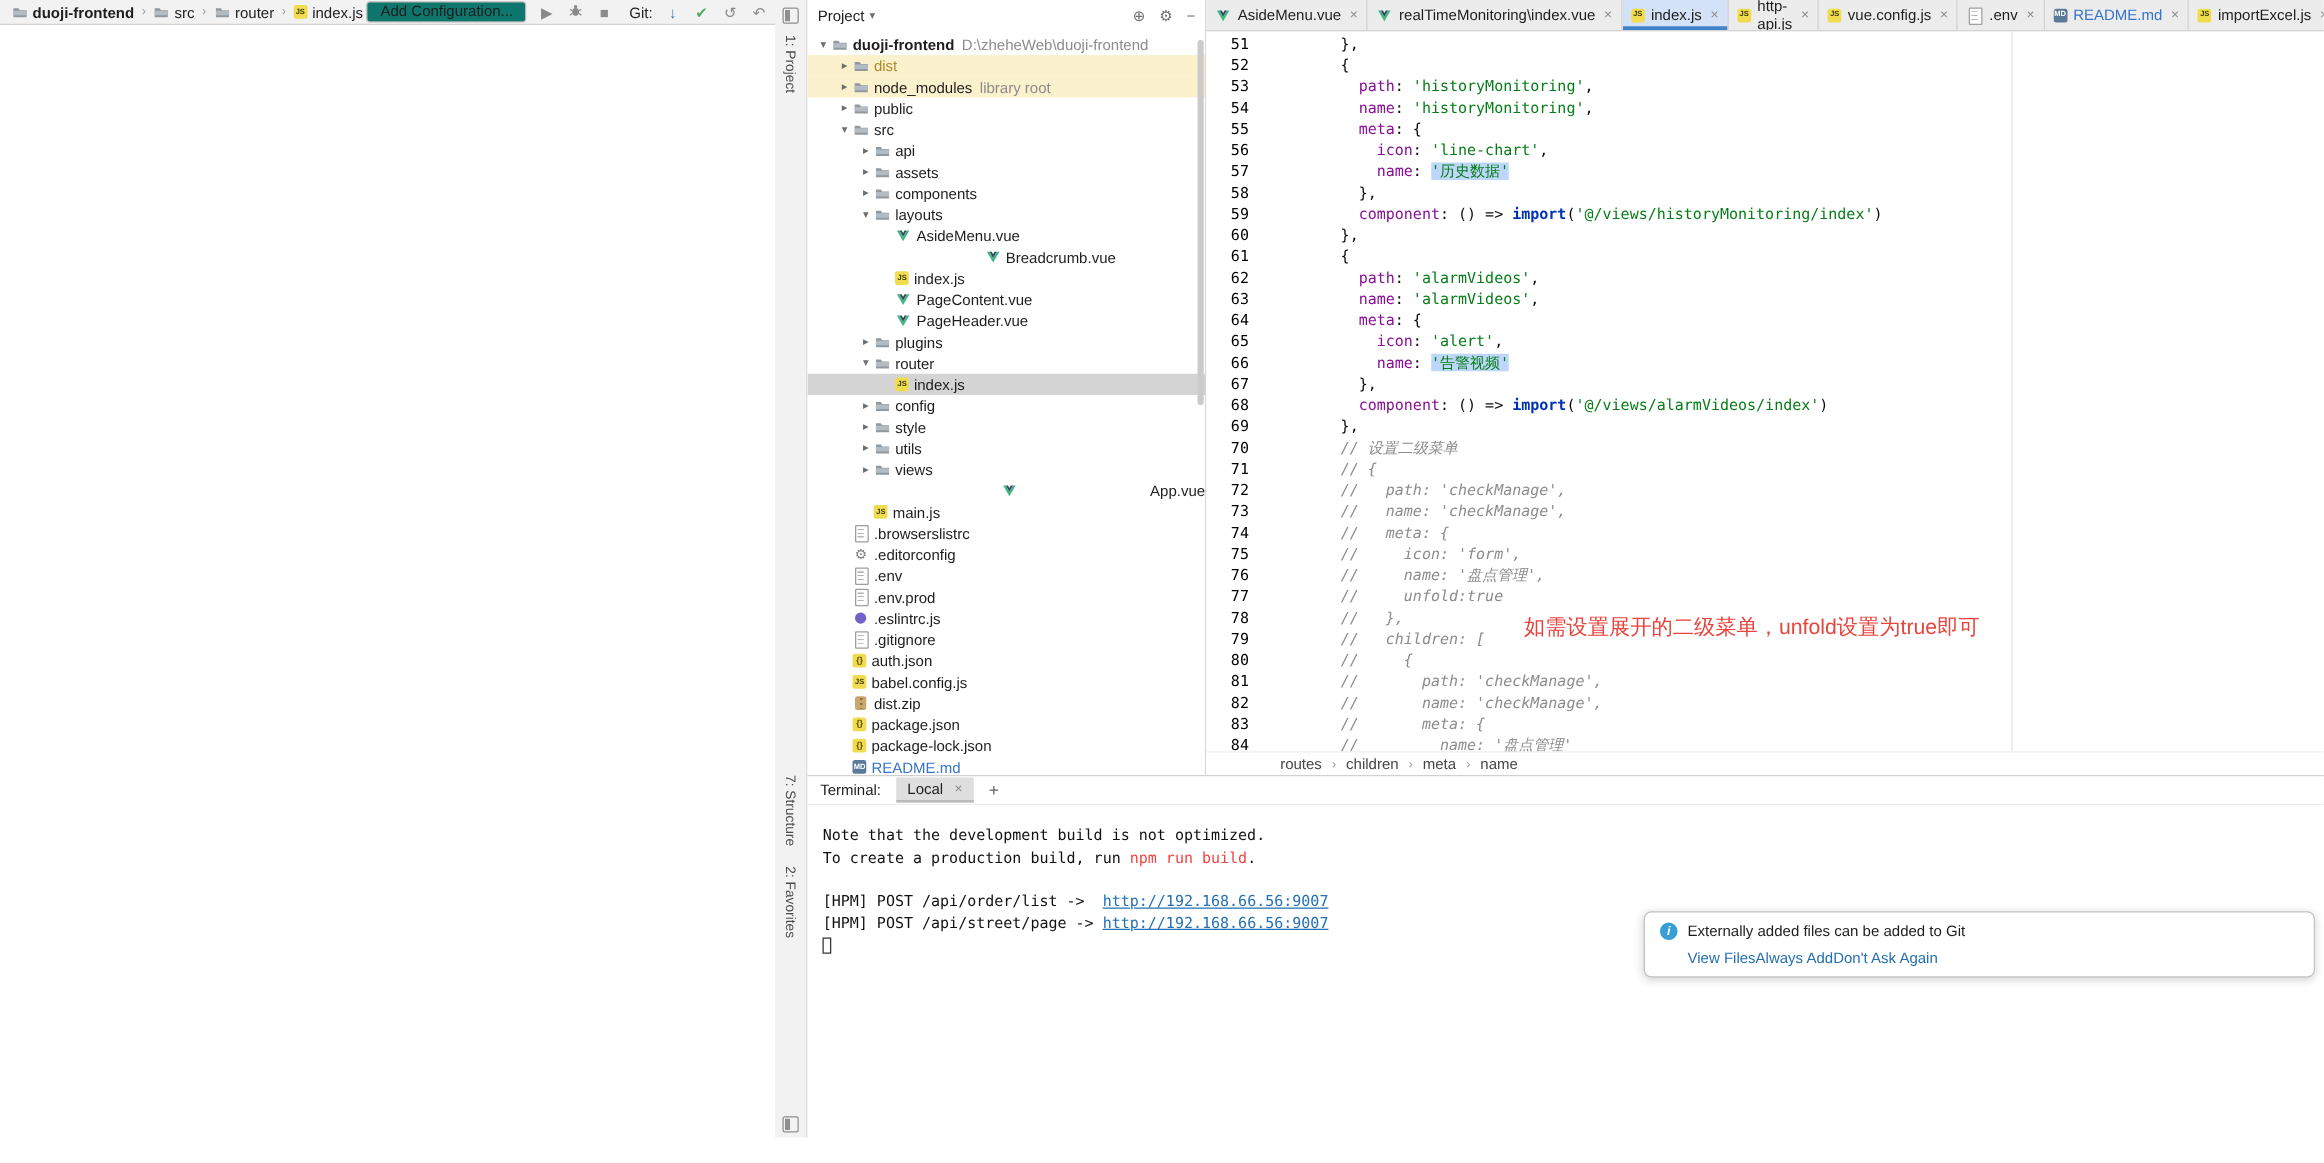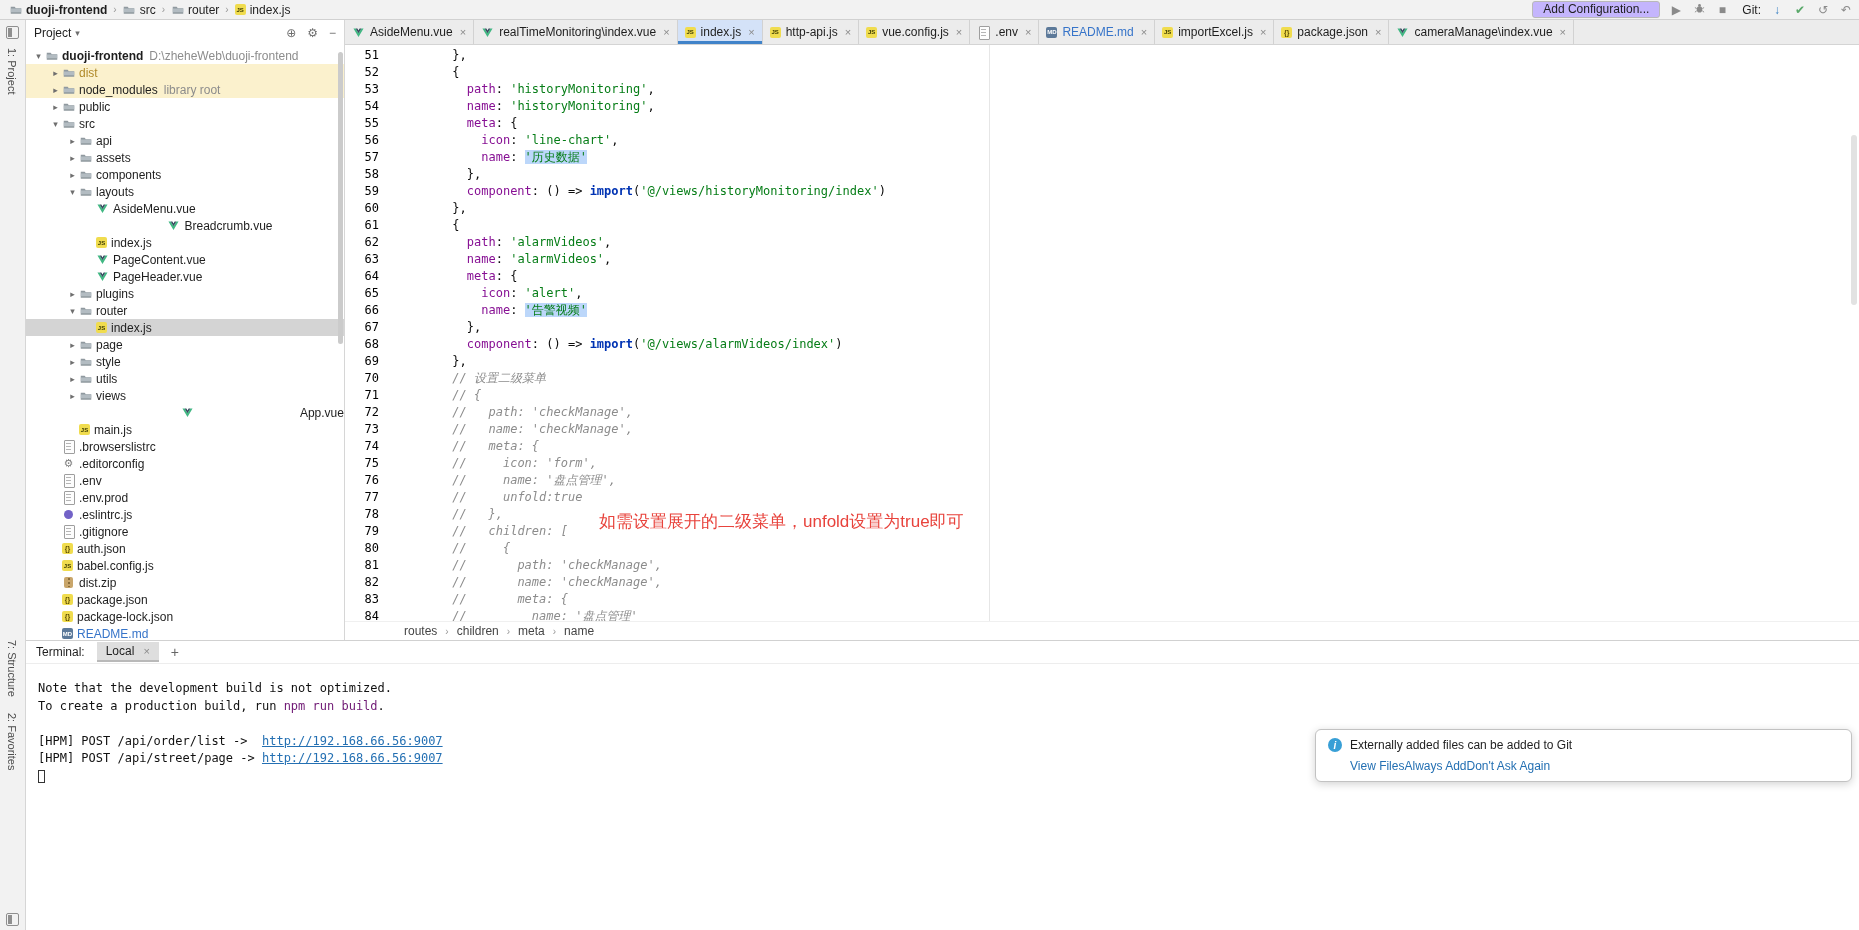--- a/index.html
+++ b/index.html
@@ -3,30 +3,30 @@
 <meta charset="utf-8">
 <style>
 :root{
   --accent:#4083c9; --string:#067d17; --keyword:#0033b3; --key:#871094;
   --comment:#8c8c8c; --hlbg:#bcd7fa; --annotation:#e8433c; --modified:#3674c9;
   --link:#2470b3; --excluded:#b08a2a;
 }
 *{margin:0;padding:0;box-sizing:border-box}
 html,body{width:1859px;height:930px;overflow:hidden}
 body{font-family:"Liberation Sans","DejaVu Sans",sans-serif;font-size:12px;color:#1e1e1e;background:#fff}
-.app{position:relative;width:100%;height:100%;display:flex;flex-direction:column}
+.app{position:relative;width:100%;height:100%;display:flex;flex-direction:row}
 
 
 .topbar{height:20px;background:#f2f2f2;border-bottom:1px solid #d1d1d1;display:flex;align-items:center;padding:0 6px;flex:none}
 .crumbs{display:flex;align-items:center;gap:2px}
 .crumb{display:flex;align-items:center;gap:4px;padding:0 3px;height:18px}
 .crumb.root .crumb-label{font-weight:bold}
 .csep{color:#9a9a9a;font-size:10px;padding:0 1px}
 .topbar-right{margin-left:auto;display:flex;align-items:center;gap:9px}
-.addcfg{font-family:"Liberation Sans",sans-serif;font-size:12px;color:#1e1e1e;background:#c4b5fd;border:1px solid #b9b9b9;border-radius:3px;padding:0 10px;height:17px;line-height:15px;cursor:pointer}
+.addcfg{font-family:"Liberation Sans",sans-serif;font-size:12px;color:#1e1e1e;background:#0f766e;border:1px solid #b9b9b9;border-radius:3px;padding:0 10px;height:17px;line-height:15px;cursor:pointer}
 .tbico{min-width:14px;text-align:center;color:#8a8a8a;font-size:12px;line-height:16px;cursor:pointer}
 .tbico.green{color:#59a869}
 .tbico.blue{color:#3b82c4}
 .gitlabel{color:#1e1e1e;margin-left:4px}
 
 
 .body-row{display:flex;height:910px}
 
 
 .stripe{width:26px;background:#f2f2f2;border-right:1px solid #d6d6d6;position:relative;flex:none}
@@ -80,21 +80,21 @@
 .ebread{height:19px;display:flex;align-items:center;padding-left:59px;gap:7px;color:#454545;background:#fff;border-top:1px solid #f0f0f0;flex:none}
 .ebread .csep{font-size:10px}
 
 
 .terminal{height:290px;border-top:1px solid #d1d1d1;background:#fff;display:flex;flex-direction:column;position:relative}
 .term-header{height:23px;display:flex;align-items:center;padding-left:10px;gap:12px;border-bottom:1px solid #ededed;flex:none}
 .term-tab{display:flex;align-items:center;gap:7px;padding:2px 9px;background:#dedede;border-bottom:2px solid #b9b9b9;cursor:pointer}
 .term-plus{color:#666;font-size:14px;cursor:pointer}
 .term-body{flex:1;padding:16px 0 0 12px;font-family:"DejaVu Sans Mono","Liberation Mono",monospace;font-size:12px;line-height:17.5px;color:#111}
 .tline{white-space:pre;min-height:17.5px}
-.tt.cyan{color:#701a75}
+.tt.cyan{color:#ef4444}
 .tt.link{color:var(--link);text-decoration:underline;cursor:pointer}
 .term-cursor{display:inline-block;width:7px;height:13px;border:1px solid #333;vertical-align:middle}
 
 
 .notif{position:absolute;right:7px;top:729px;width:537px;background:#fff;border:1px solid #c2c2c2;border-radius:6px;box-shadow:0 2px 8px rgba(0,0,0,.18);padding:8px 12px;z-index:10}
 .notif-row1{display:flex;align-items:center;gap:8px}
 .info-ico{width:14px;height:14px;border-radius:50%;background:#389fd6;color:#fff;font-size:10px;font-weight:bold;font-style:italic;display:flex;align-items:center;justify-content:center;flex:none}
 .notif-actions{display:flex;margin-top:7px;padding-left:22px}
 .nlink{color:var(--link);cursor:pointer}
 
@@ -360,21 +360,21 @@
                 <span class="tlabel">index.js</span>
               </div>
               <div class="trow" style="padding-left: 40px;">
                 <span class="chev">▸</span>
                 <span class="fi fi-folder">
                   <svg viewBox="0 0 16 16" width="12" height="12">
                     <path fill="#90999f" d="M1 3.5h5.2l1.6 2H15v7.5H1z"></path>
                     <path fill="#b3bcc2" d="M1 6h14v5H1z"></path>
                   </svg>
                 </span>
-                <span class="tlabel">page</span>
+                <span class="tlabel">config</span>
               </div>
               <div class="trow" style="padding-left: 40px;">
                 <span class="chev">▸</span>
                 <span class="fi fi-folder">
                   <svg viewBox="0 0 16 16" width="12" height="12">
                     <path fill="#90999f" d="M1 3.5h5.2l1.6 2H15v7.5H1z"></path>
                     <path fill="#b3bcc2" d="M1 6h14v5H1z"></path>
                   </svg>
                 </span>
                 <span class="tlabel">style</span>

